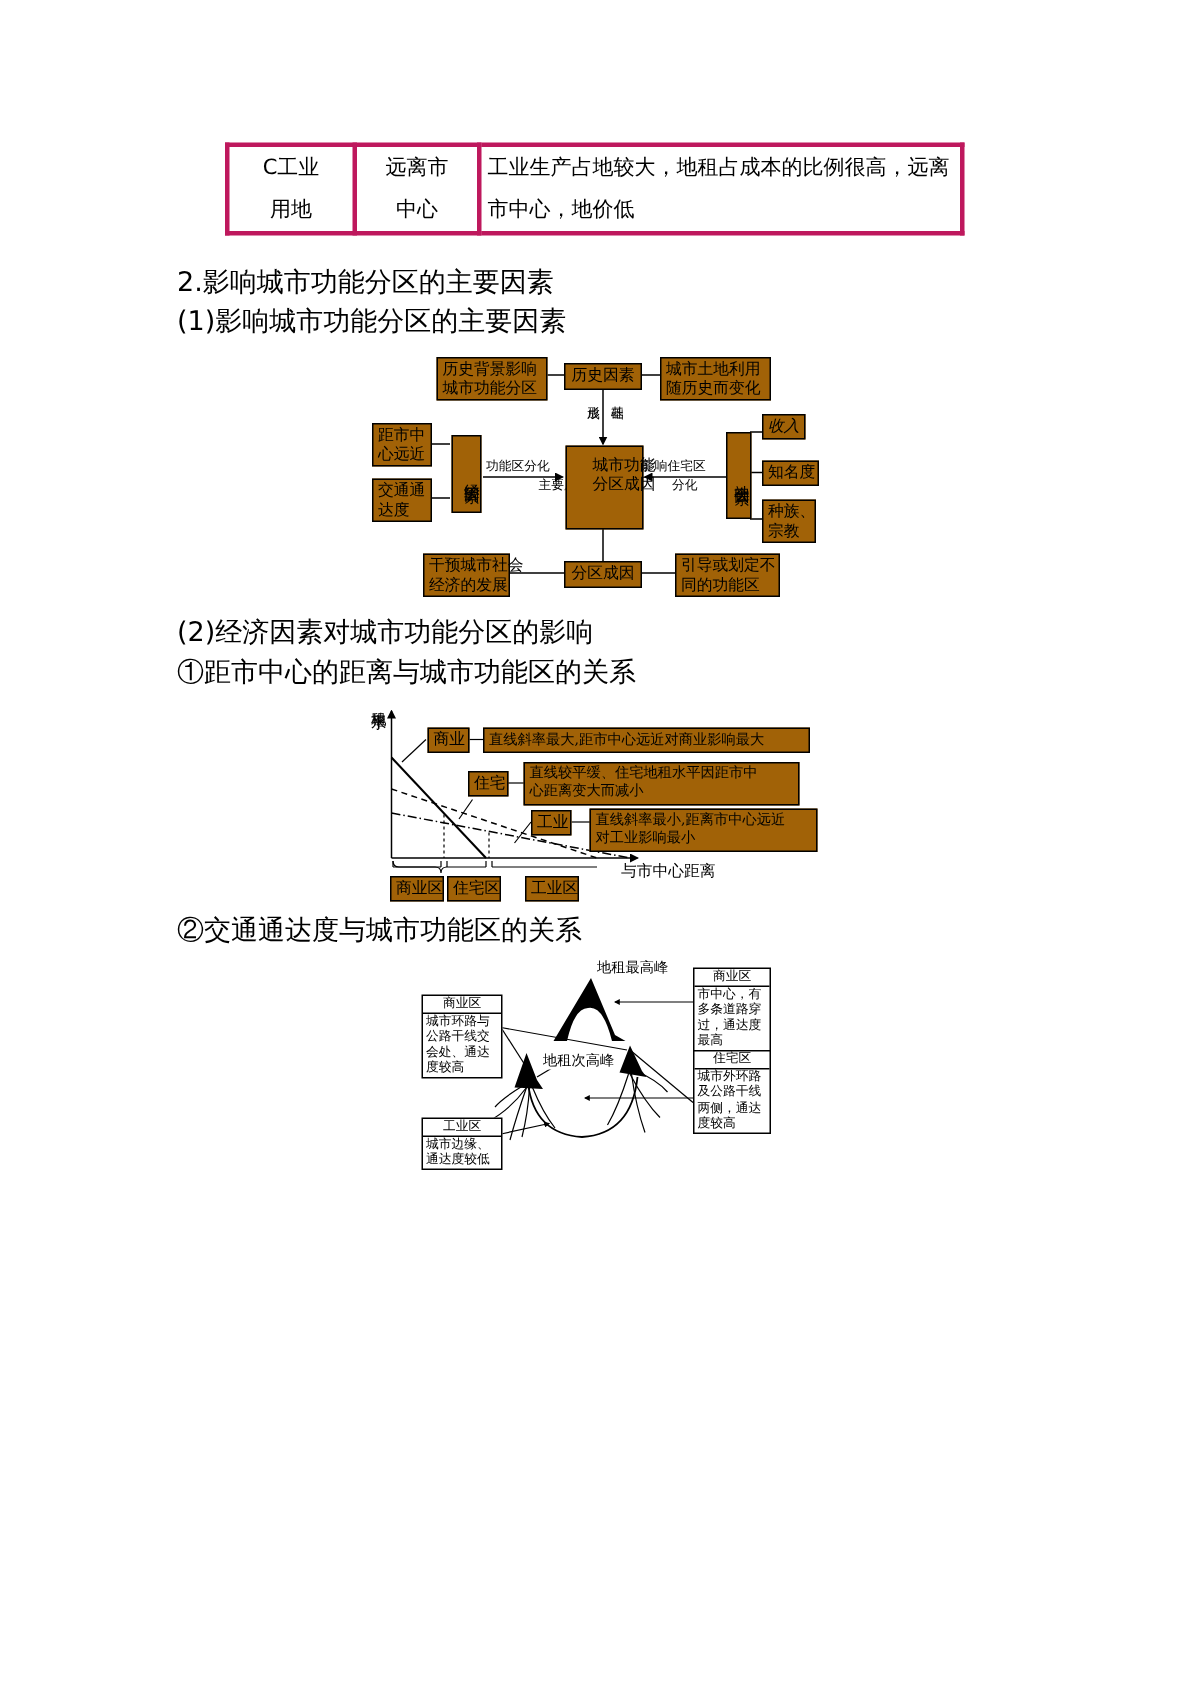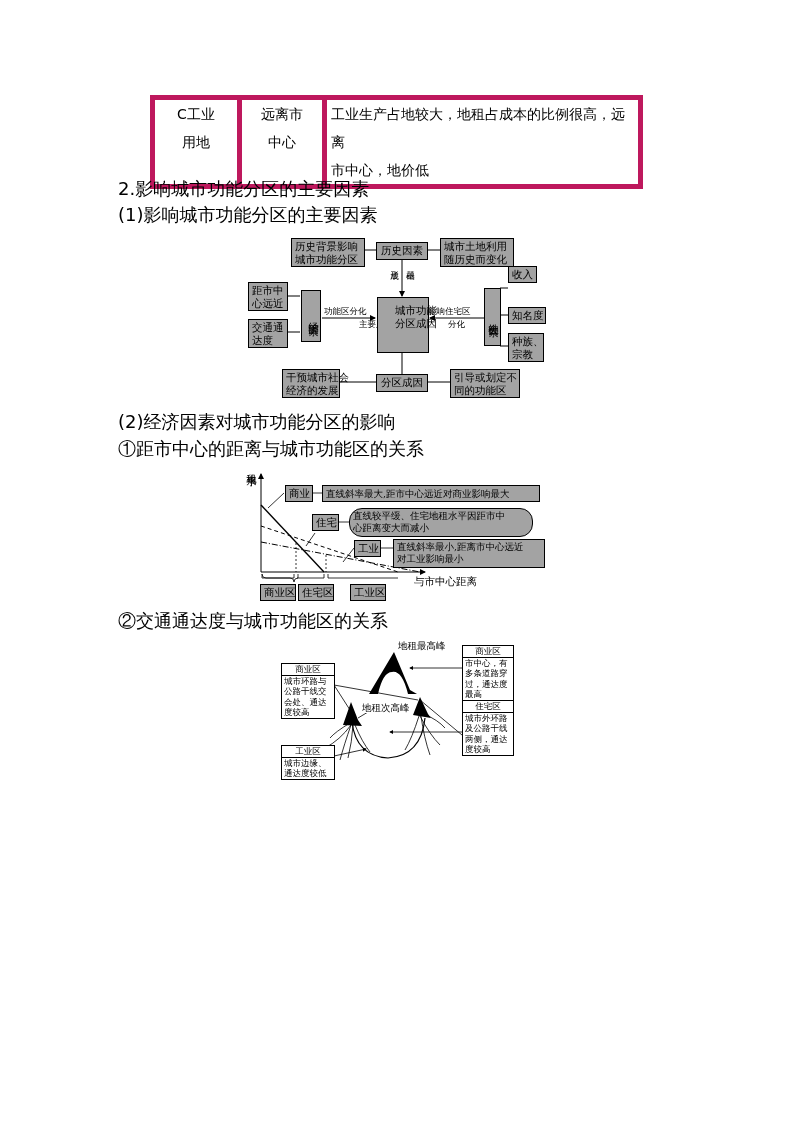--- a/index.html
+++ b/index.html
@@ -1,27 +1,27 @@
 <!DOCTYPE html>
 <html><head>
   <meta charset="utf-8">
   <style>
     html, body { margin: 0; padding: 0; background: #ffffff; }
     body { width: 794px; height: 1123px; position: relative; overflow: hidden;
            font-family: "DejaVu Sans", "Liberation Sans", sans-serif; color: #000; }
     .abs { position: absolute; }
     
     table.info { position: absolute; left: 150px; top: 95px; width: 493px; border-collapse: collapse; font-size: 14px; }
-    table.info td { border: 5px solid #be185d; vertical-align: top; padding: 0 4px; line-height: 28px; height: 56px; }
+    table.info td { border: 3px solid #be185d; vertical-align: top; padding: 0 4px; line-height: 28px; height: 56px; }
     table.info td.c1 { width: 74px; text-align: center; }
     table.info td.c2 { width: 72px; text-align: center; }
     table.info td.c3 { text-align: left; }
     .heading { font-size: 18px; white-space: nowrap; line-height: 18px; }
     .serif { font-family: "DejaVu Serif", "Liberation Serif", serif; }
-    .box { position: absolute; border: 1px solid #000; background: #a3a3a3; font-family: "DejaVu Serif", "Liberation Serif", serif;
+    .box { position: absolute; border: 1px solid #000; background: #a16207; font-family: "DejaVu Serif", "Liberation Serif", serif;
            font-size: 10.5px; line-height: 13px; box-sizing: border-box; padding: 1px 3px; white-space: nowrap; }
     .lbl { position: absolute; font-family: "DejaVu Serif", "Liberation Serif", serif; font-size: 8.5px; line-height: 11px; white-space: nowrap; }
     .vtext { writing-mode: vertical-rl; text-orientation: upright; letter-spacing: 1px; }
     svg { position: absolute; overflow: visible; }
     .hbox { position: absolute; border: 1px solid #000; background:#fff; box-sizing: border-box;
             font-family: "DejaVu Serif", "Liberation Serif", serif; font-size: 8.5px; line-height: 10.5px; }
     .hbox .ttl { text-align: center; border-bottom: 1px solid #000; padding: 0 2px; }
     .hbox .bd { padding: 0 2px; white-space: nowrap; }
   </style>
 </head>
@@ -101,21 +101,21 @@
   <div class="lbl" style="left:330px; top:319px;margin-left:29px;">主要原因</div>
 
   <div class="box" style="left:377px; top:297px; width:52px; height:56px; padding:6px 17px;">
     <div>城市功能</div>
     <div>分区成因</div>
   </div>
 
   <div class="lbl" style="left:428px; top:306px;">影响住宅区</div>
   <div class="lbl" style="left:448px; top:319px;">分化</div>
   <div class="box vtext" style="left:484px; top:288px; width:17px; height:58px; padding:3px 0; text-align:center;">社会因素</div>
-  <div class="box" style="left:508px; top:266px; width:29px; height:17px;">收入</div>
+  <div class="box" style="left:508px; top:276px; width:29px; height:17px;font-style:italic;">收入</div>
   <div class="box" style="left:508px; top:307px; width:38px; height:17px;">知名度</div>
   <div class="box" style="left:508px; top:333px; width:36px; height:29px;">
     <div>种族、</div>
     <div>宗教</div>
   </div>
 
   <div class="box" style="left:282px; top:369px; width:58px; height:29px;">
     <div>干预城市社会</div>
     <div>经济的发展</div>
   </div>
@@ -167,21 +167,21 @@
     <line x1="328" y1="578" x2="398" y2="578" stroke="#000" stroke-width="0.8"></line>
   </svg>
 
   <div class="lbl vtext" style="left:246px; top:466px; font-size:10px;">地租水平</div>
   <div class="lbl" style="left:414px; top:576px; font-size:10.5px;">与市中心距离</div>
 
   <div class="box" style="left:285px; top:485px; width:28px; height:17px;">商业</div>
   <div class="box" style="left:322px; top:485px; width:218px; height:17px; font-size:9.5px;">直线斜率最大,距市中心远近对商业影响最大</div>
 
   <div class="box" style="left:312px; top:514px; width:27px; height:17px;">住宅</div>
-  <div class="box" style="left:349px; top:508px; width:184px; height:29px; font-size:9.5px; line-height:12px;border-radius:13px;">
+  <div class="box" style="left:349px; top:508px; width:184px; height:29px; font-size:9.5px; line-height:12px;">
     <div>直线较平缓、住宅地租水平因距市中</div>
     <div>心距离变大而减小</div>
   </div>
 
   <div class="box" style="left:354px; top:540px; width:27px; height:17px;">工业</div>
   <div class="box" style="left:393px; top:539px; width:152px; height:29px; font-size:9.5px; line-height:12px;">
     <div>直线斜率最小,距离市中心远近</div>
     <div>对工业影响最小</div>
   </div>
 

